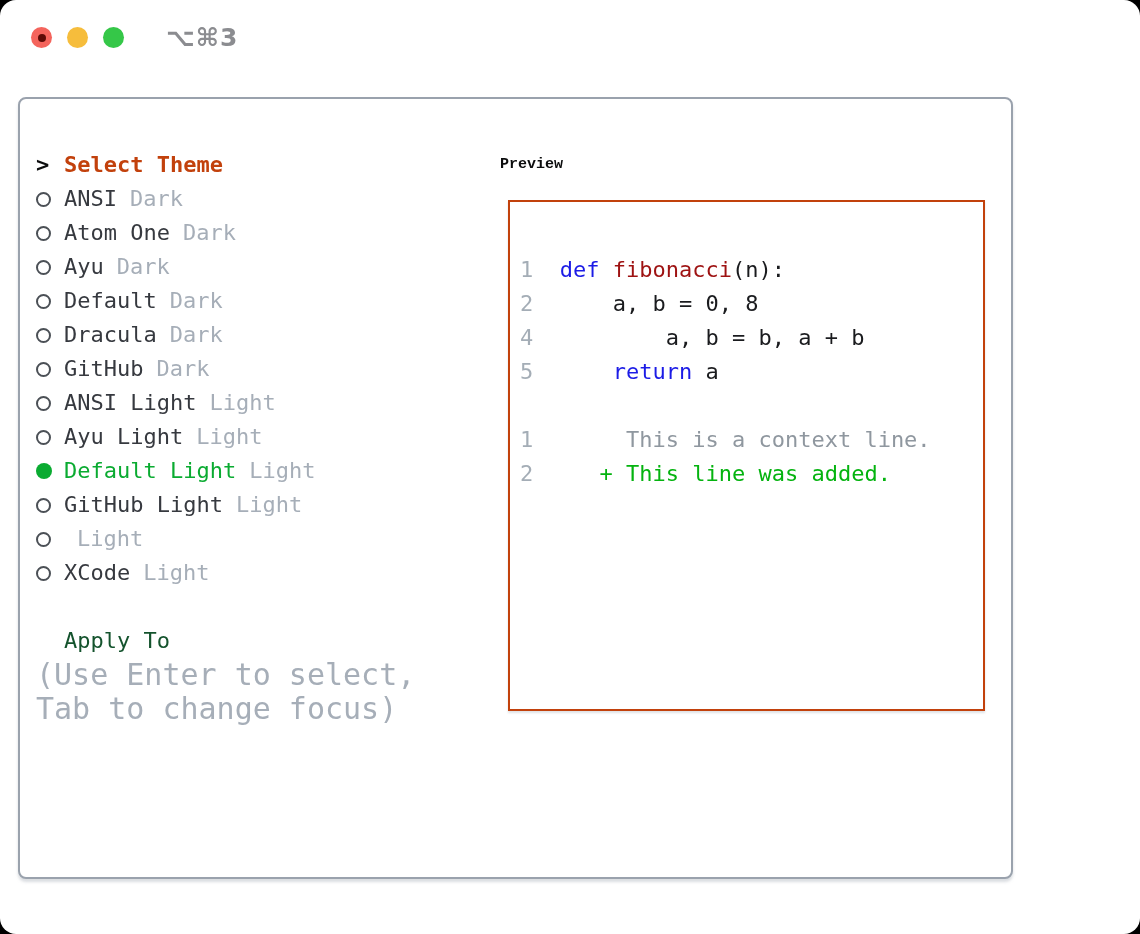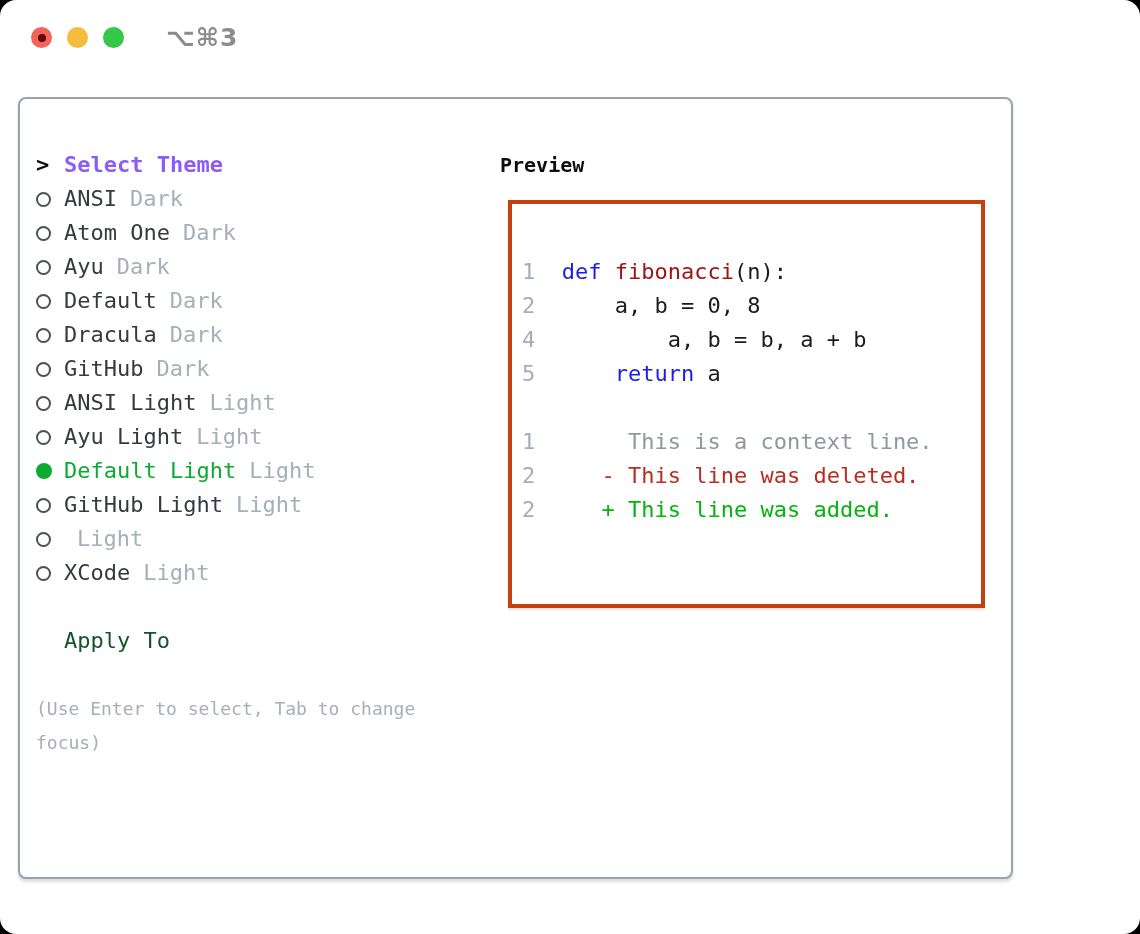--- a/index.html
+++ b/index.html
@@ -43,37 +43,37 @@
   .marker{width:28px;flex:0 0 28px;display:flex;align-items:center;}
   .prompt{font-weight:700;color:#0c0d0e;}
   .radio{
     width:11px;height:11px;border:2.5px solid #4b5056;border-radius:50%;
     display:inline-block;box-sizing:content-box;
   }
   .radio-filled{
     width:16px;height:16px;border-radius:50%;
     background:var(--accent-green,#0aab31);display:inline-block;
   }
-  .hdr{font-weight:700;color:#8b5cf6;}
+  .hdr{font-weight:700;color:#c2410c;}
   .apply-hdr{color:#14532d;}
   .label{color:var(--text-dark,#36393f);}
   .label.sel{color:var(--accent-green,#0aab31);}
   .tag{color:var(--muted-gray,#a6aeb8);margin-left:13px;}
   .hint{
-    margin-top:34px;width:440px;
-    color:var(--muted-gray,#a6aeb8);font-size:18px;line-height:34px;
+    width:440px;
+    color:var(--muted-gray,#a6aeb8);font-size:30px;line-height:34px;
   }
   
   .preview-title{
     position:absolute;left:480px;top:49px;height:34px;line-height:34px;
-    font-size:20px;font-weight:700;color:#0c0d0e;
+    font-size:15px;font-weight:700;color:#0c0d0e;font-family:Liberation Mono, monospace;
   }
   .preview-box{
-    position:absolute;left:488px;top:101px;width:477px;height:408px;
-    border:4px solid #c2410c;box-sizing:border-box;background:#fff;
+    position:absolute;left:488px;top:101px;width:477px;height:511px;
+    border:2px solid #c2410c;box-sizing:border-box;background:#fff;
     padding:51px 0 0 10px;overflow:hidden;
     box-shadow:0 2px 2px rgba(150,158,168,.3);
   }
   .cline{font-size:22px;line-height:34px;height:34px;white-space:pre;color:#1a1b1e;}
   .blank-line{height:34px;}
   .ln{color:var(--line-number-gray,#a4adb6);}
   .kw{color:var(--keyword-blue,#1c1ce6);}
   .fn{color:var(--function-red,#9e1212);}
   .ctx{color:var(--context-gray,#8f979f);}
   .del{color:var(--deleted-red,#bb2c1f);}
@@ -130,19 +130,18 @@
     <div class="preview-box">
       <div id="code-lines">
           <div class="cline"><span class="ln">1</span>  <span class="kw">def</span><span> </span><span class="fn">fibonacci</span><span>(n):</span></div>
           <div class="cline"><span class="ln">2</span>  <span>    a, b = 0, 8</span></div>
           <div class="cline"><span class="ln">4</span>  <span>        a, b = b, a + b</span></div>
           <div class="cline"><span class="ln">5</span>  <span>    </span><span class="kw">return</span><span> a</span></div>
         </div>
       <div class="blank-line"></div>
       <div id="diff-lines">
           <div class="cline"><span class="ln">1</span>  <span class="ctx">     This is a context line.</span></div>
-          <div class="cline"><span class="ln">2</span>  <span class="del">   - This line was deleted.</span></div>
           <div class="cline"><span class="ln">2</span>  <span class="add">   + This line was added.</span></div>
         </div>
     </div>
 
   </div>
 </div>
 
 </body></html>

